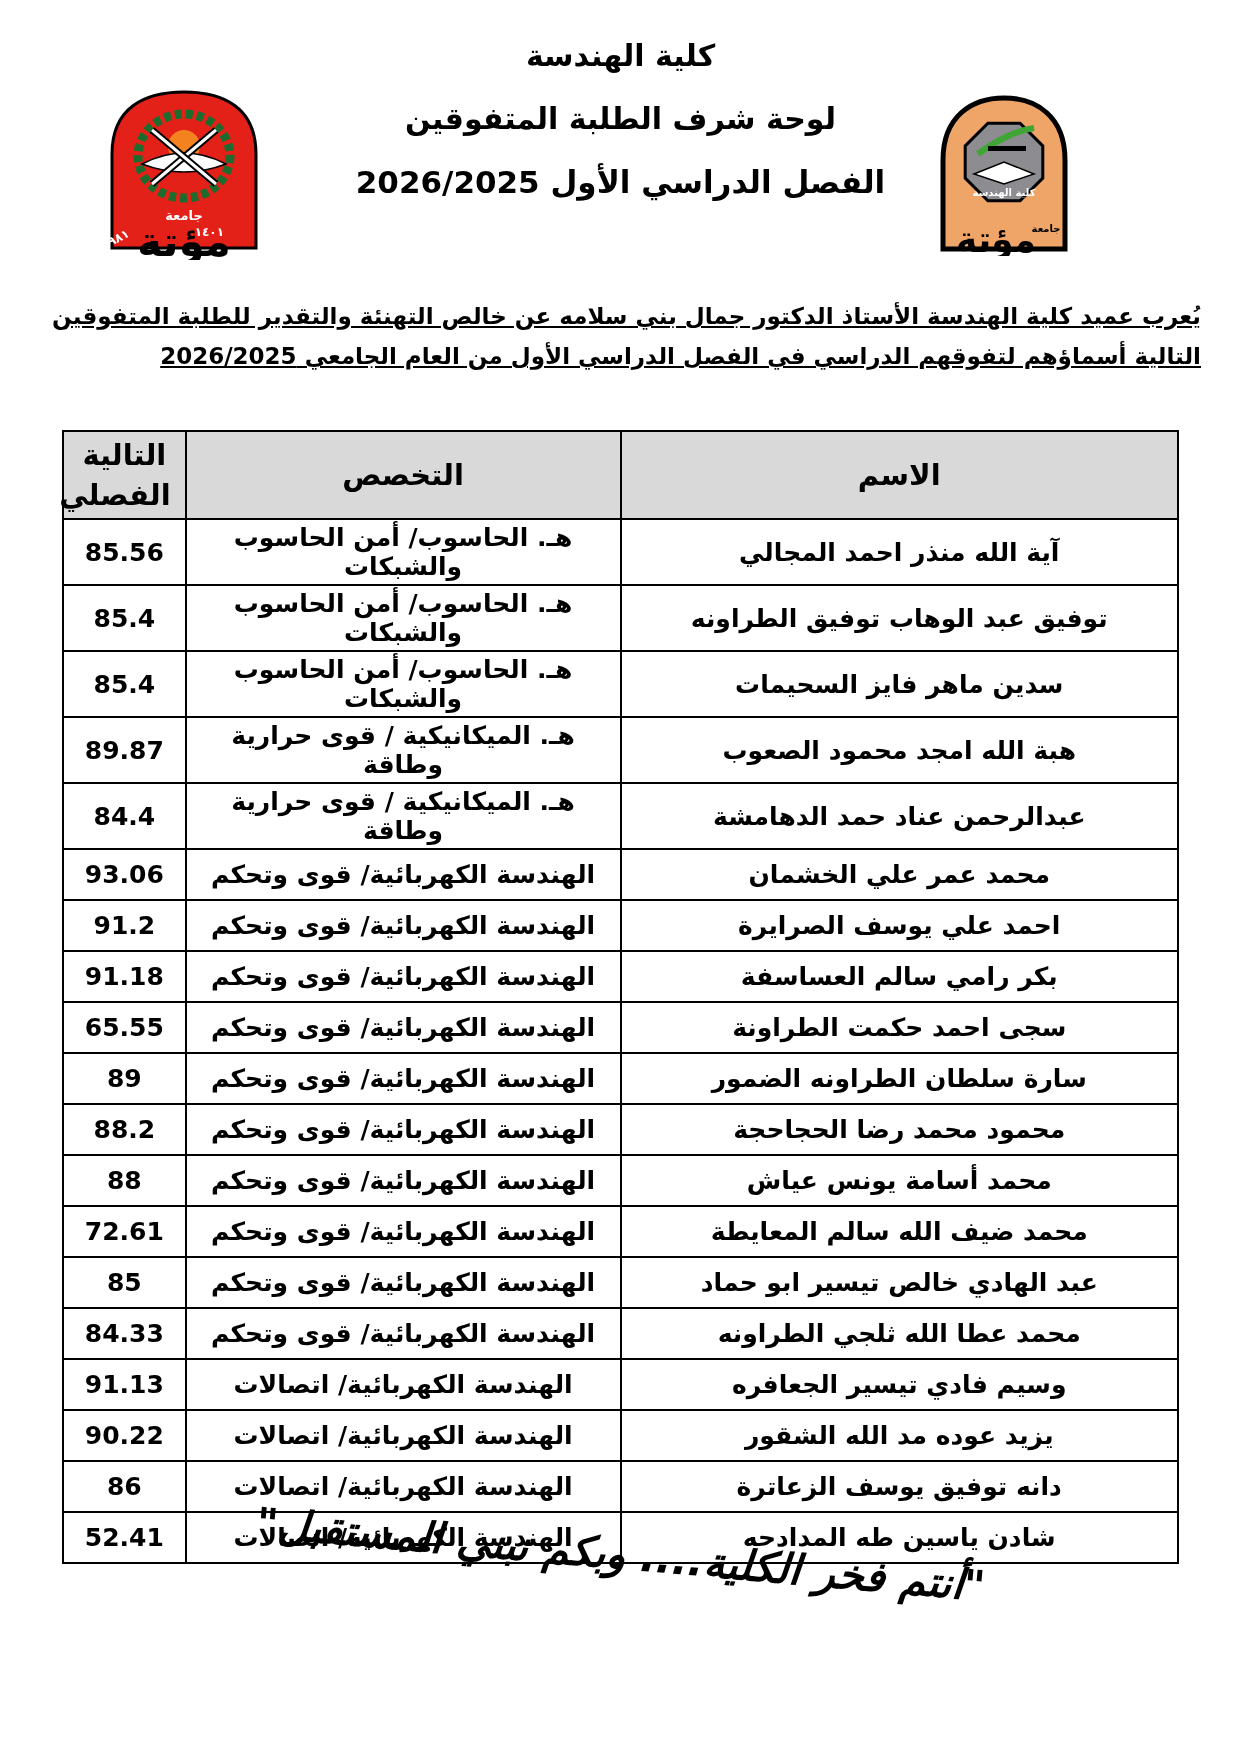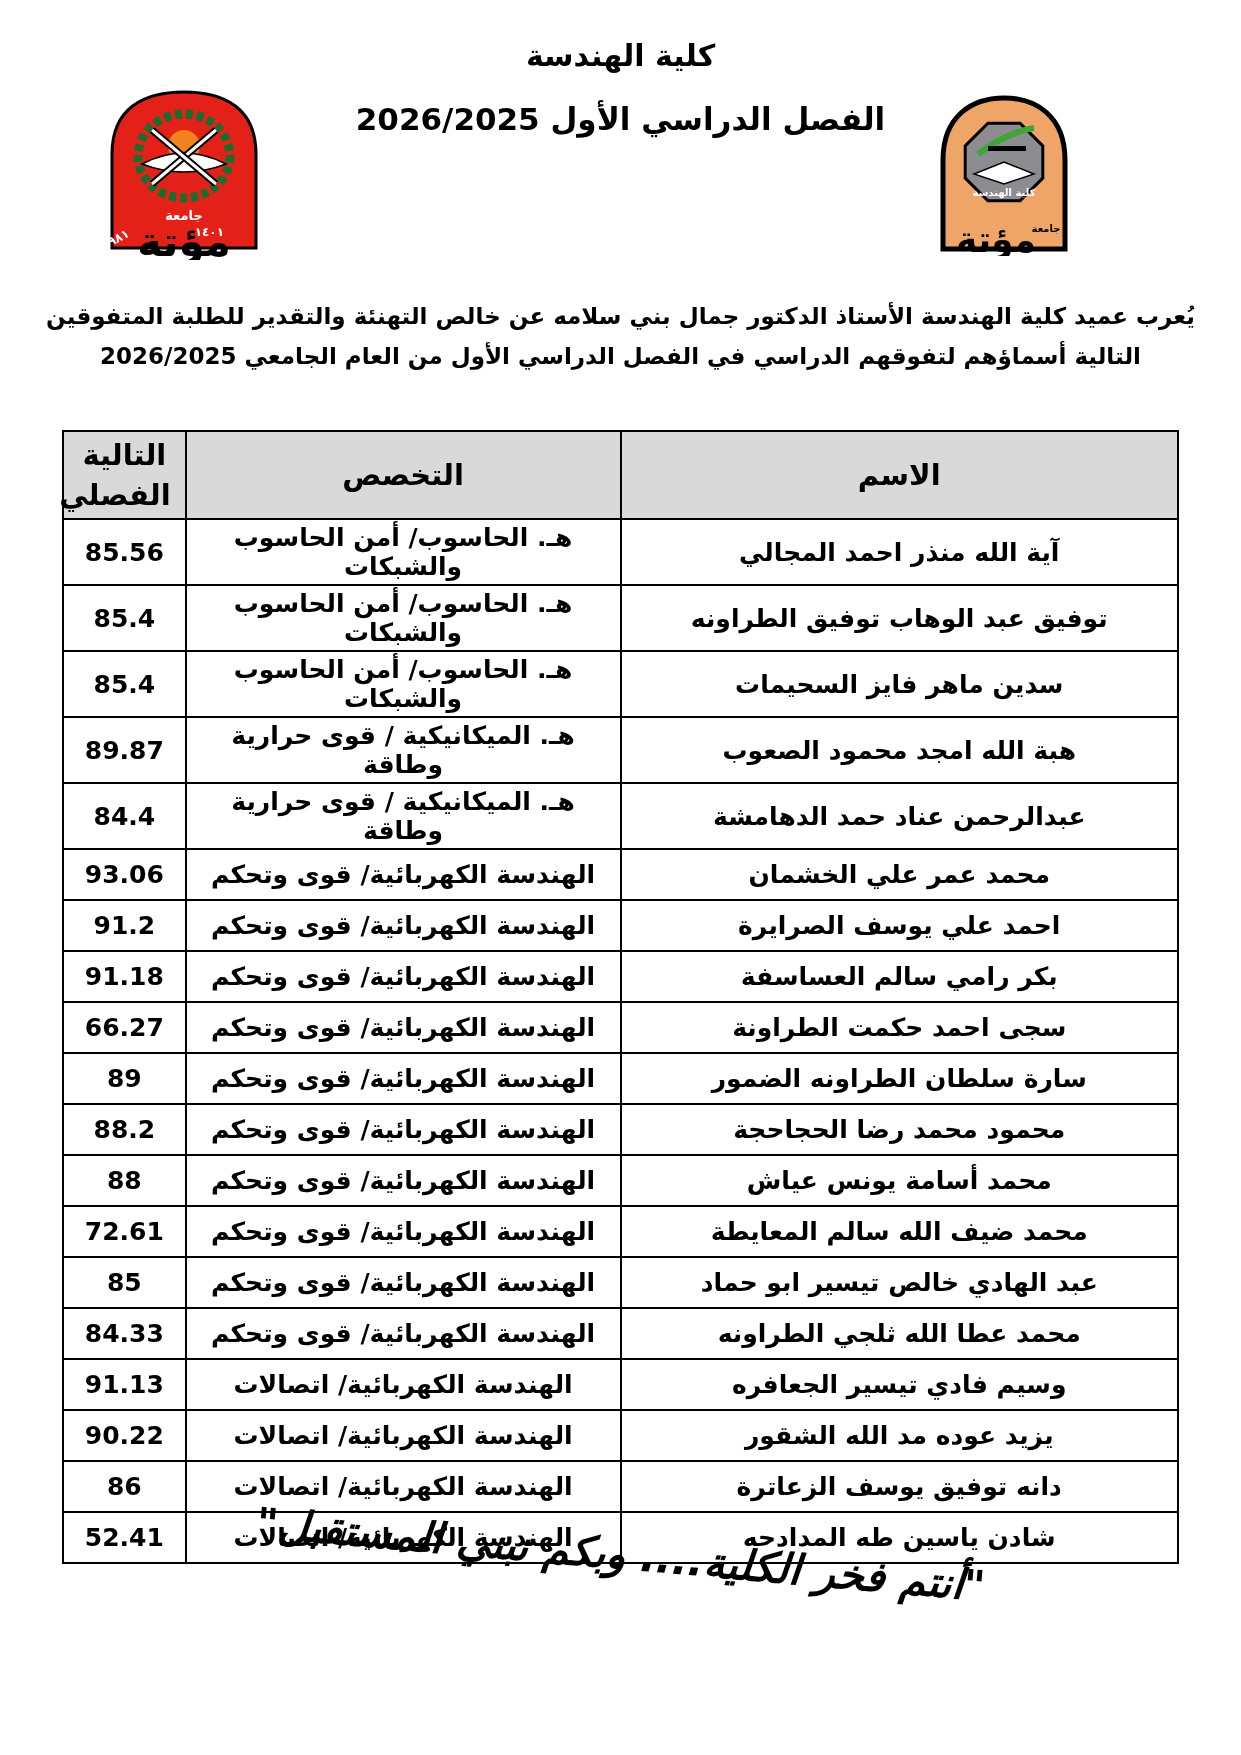--- a/index.html
+++ b/index.html
@@ -9,22 +9,22 @@
     font-family:"DejaVu Sans", sans-serif; overflow:hidden;
   }
   
   .title-block { position:absolute; top:40px; left:0; right:0; text-align:center; font-weight:bold; }
   .title-line { font-size:30px; line-height:32px; margin-bottom:31px; white-space:nowrap; }
   .title-line.semester { font-size:31px; }
   
   .logo-left  { position:absolute; left:96px;  top:78px; }
   .logo-right { position:absolute; left:930px; top:84px; }
   
-  .intro { position:absolute; top:296px; left:40px; right:40px; text-align:center;
-           font-weight:bold; font-size:23px; line-height:40px; }
+  .intro { position:absolute; top:296px; left:40px; right:40px; 
+           font-weight:bold; font-size:23px; line-height:40px;text-decoration:underline; }
   .intro div { white-space:nowrap; }
   
   .honor-table { position:absolute; top:430px; right:62px; width:1117px;
                  border-collapse:collapse; text-align:center; font-weight:bold;
                  table-layout:fixed; }
   .honor-table th, .honor-table td { border:2px solid #000; }
   .honor-table thead th { background:#d9d9d9; font-size:29px; height:86px;
                           line-height:40px; padding:0 14px; vertical-align:middle; }
   .honor-table tbody td { height:43px; font-size:25px; padding:3px 8px;
                           vertical-align:middle; box-shadow:0 1px 0 #9a9a9a; }
@@ -61,20 +61,21 @@
     <path d="M48,70 Q78,48 104,44" fill="none" stroke="#3fa535" stroke-width="6"></path>
     <rect x="58" y="62" width="38" height="5" fill="#000"></rect>
     <path d="M44,90 L74,78 L104,90 L74,100 Z" fill="#ffffff" stroke="#000" stroke-width="1.5"></path>
     <text x="74" y="112" text-anchor="middle" font-size="10" font-weight="bold" fill="#ffffff">كلية الهندسة</text>
     <text x="116" y="148" text-anchor="middle" font-size="10" font-weight="bold" fill="#000">جامعة</text>
     <text x="66" y="168" text-anchor="middle" font-size="36" font-weight="bold" fill="#000">مؤتة</text>
   </svg>
 
   <div class="title-block">
     <div class="title-line">كلية الهندسة</div>
+    <div class="title-line">لوحة شرف الطلبة المتفوقين</div>
     <div class="title-line semester">الفصل الدراسي الأول 2026/2025</div>
   </div>
 
   <div class="intro">
     <div>يُعرب عميد كلية الهندسة الأستاذ الدكتور جمال بني سلامه عن خالص التهنئة والتقدير للطلبة المتفوقين</div>
     <div>التالية أسماؤهم لتفوقهم الدراسي في الفصل الدراسي الأول من العام الجامعي 2026/2025</div>
   </div>
 
   <table class="honor-table">
     <colgroup>
@@ -135,21 +136,21 @@
 
         <tr>
           <td>بكر رامي سالم العساسفة</td>
           <td>الهندسة الكهربائية/ قوى وتحكم</td>
           <td>91.18</td>
         </tr>
 
         <tr>
           <td>سجى احمد حكمت الطراونة</td>
           <td>الهندسة الكهربائية/ قوى وتحكم</td>
-          <td>66.27</td>
+          <td>65.55</td>
         </tr>
 
         <tr>
           <td>سارة سلطان الطراونه الضمور</td>
           <td>الهندسة الكهربائية/ قوى وتحكم</td>
           <td>89</td>
         </tr>
 
         <tr>
           <td>محمود محمد رضا الحجاحجة</td>

